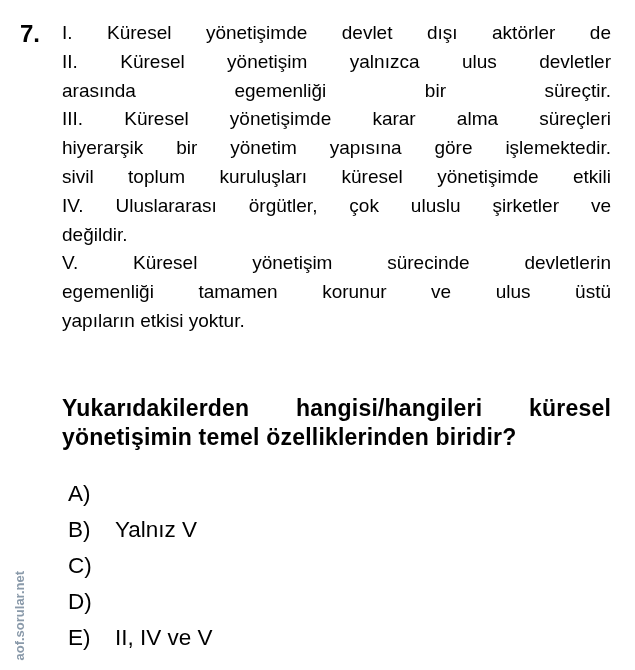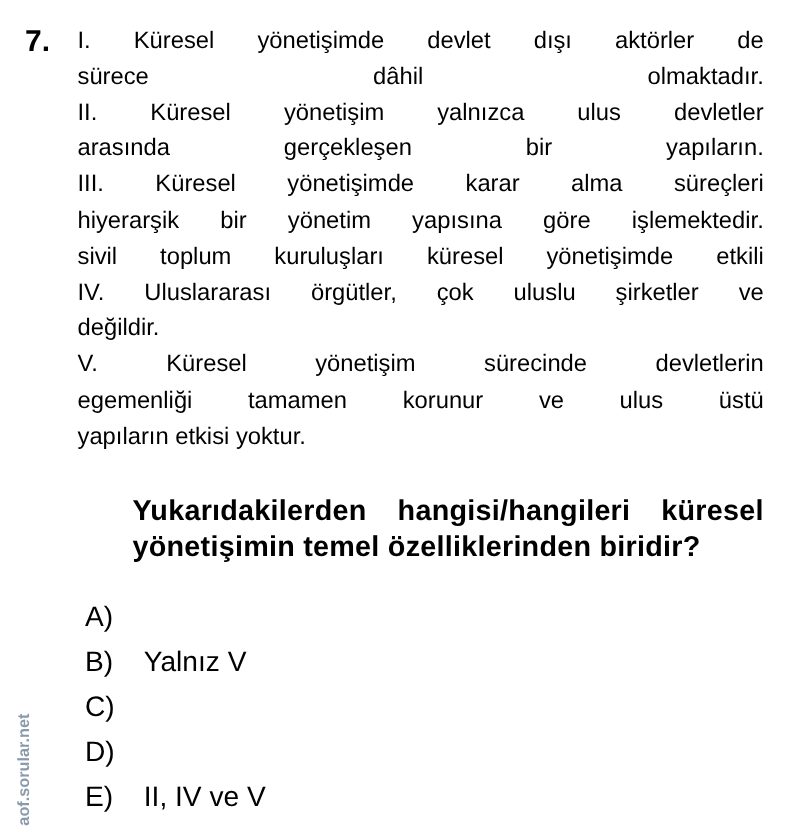--- a/index.html
+++ b/index.html
@@ -47,21 +47,20 @@
       width: 549px;
       font-size: 23px;
       font-weight: bold;
       line-height: 28.5px;
       letter-spacing: 0.2px;
     }
     .question .ql {
       display: block;
       text-align: justify;
       text-align-last: justify;
-      margin-left: 44px;
     }
     .question .ql.last {
       text-align-last: left;
     }
     .options {
       position: absolute;
       left: 68px;
       top: 476px;
       font-size: 22.5px;
       line-height: 36px;
@@ -102,23 +101,22 @@
 </head>
 <body>
 
 <div class="wm-center">aof.sorular.net</div>
 <div class="wm-side">aof.sorular.net</div>
 
 <div class="qnum">7.</div>
 
 <div class="stem">
   <span class="stmt full">I. Küresel yönetişimde devlet dışı aktörler de</span>
-  <span class="stmt full">sürece dâhil olmaktadır.</span>
   <span class="stmt full">II. Küresel yönetişim yalnızca ulus devletler</span>
-  <span class="stmt full">arasında gerçekleşen bir yapıların.</span>
+  <span class="stmt full">arasında egemenliği bir süreçtir.</span>
   <span class="stmt full">III. Küresel yönetişimde karar alma süreçleri</span>
   <span class="stmt full">hiyerarşik bir yönetim yapısına göre işlemektedir.</span>
   <span class="stmt full">sivil toplum kuruluşları küresel yönetişimde etkili</span>
   <span class="stmt full">IV. Uluslararası örgütler, çok uluslu şirketler ve</span>
   <span class="stmt">değildir.</span>
   <span class="stmt full">V. Küresel yönetişim sürecinde devletlerin</span>
   <span class="stmt full">egemenliği tamamen korunur ve ulus üstü</span>
   <span class="stmt">yapıların etkisi yoktur.</span>
 </div>
 

